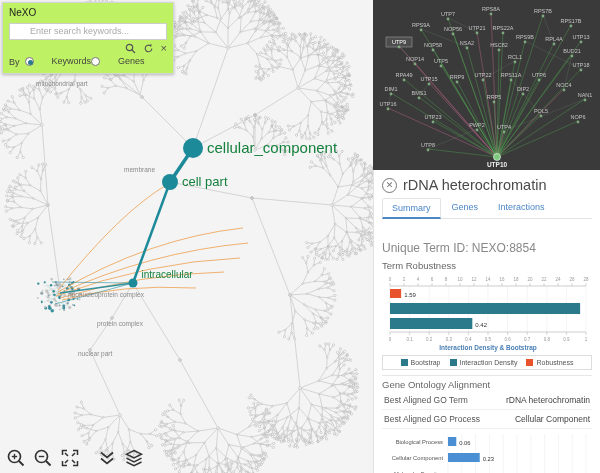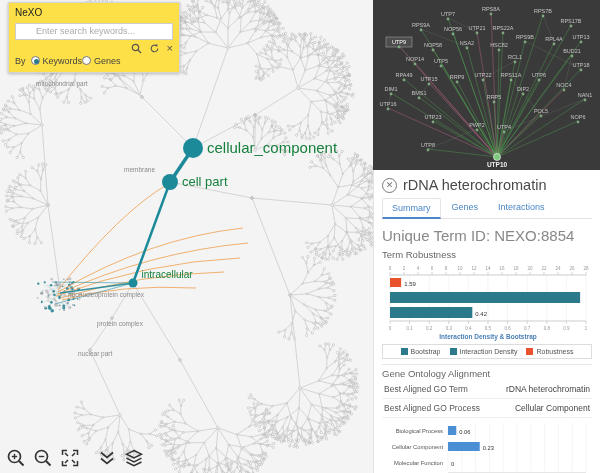--- a/index.html
+++ b/index.html
@@ -8,29 +8,29 @@
   svg text{font-family:"Liberation Sans",sans-serif}
 
   #app{position:relative;width:600px;height:473px;background:#fff}
 
   
   .tree-panel{position:absolute;left:0;top:0;width:373px;height:473px;background:#f4f4f4;overflow:hidden}
   #tree-labels div{position:absolute;white-space:nowrap;color:#15803d}
   #tree-labels .minor{color:#8a8a8a}
 
   
-  .search-panel{position:absolute;left:8px;top:2px;width:172px;background:#fde047;border:1px solid #d4d4d4;
+  .search-panel{position:absolute;left:2px;top:2px;width:172px;background:#bef264;border:1px solid #d4d4d4;
     box-shadow:0 1px 3px rgba(0,0,0,.25);padding:4px 6px 5px;z-index:6}
   .sp-title{font-size:10px;color:#222;margin-bottom:2px}
   .sp-input{width:100%;height:17px;font-size:9px;border:1px solid #ccc;padding:0 20px;color:#333;outline:none}
   .sp-input::placeholder{color:#aaa}
   .sp-icons{display:flex;justify-content:flex-end;align-items:center;gap:7px;margin:3px 0 2px;color:#555}
   .sp-icon{cursor:pointer;display:inline-flex;color:#555;font-size:11px;line-height:11px}
   .sp-by{display:flex;align-items:center;gap:5px;font-size:9px;color:#444;margin-top:1px}
-  .radio-opt{display:inline-flex;align-items:center;gap:3px;cursor:pointer}
+  .radio-opt{display:inline-flex;align-items:flex-end;gap:18px;cursor:pointer}
   .radio{width:9px;height:9px;border:1px solid #777;border-radius:50%;display:inline-block;position:relative;background:#fff}
   .radio.sel::after{content:'';position:absolute;left:2px;top:2px;width:5px;height:5px;background:#2b7a8c;border-radius:50%}
 
   
   .map-toolbar{position:absolute;left:6px;bottom:5px;display:flex;align-items:center;gap:7px;z-index:6}
   .tb-btn{background:none;border:none;padding:0;cursor:pointer;display:inline-flex}
   .tb-gap{margin-left:10px}
 
   
   .network-panel{position:absolute;left:373px;top:0;width:227px;height:170px;background:#3a3a3a;overflow:hidden}
@@ -38,21 +38,21 @@
   
   .details-panel{position:absolute;left:373px;top:170px;width:227px;height:303px;background:#fff;
     border-left:1px solid #e2e2e2;padding:6px 8px 0;overflow:hidden}
   .dt-header{display:flex;align-items:center;gap:6px;margin:1px 0 5px}
   .close-btn{width:15px;height:15px;min-width:15px;border:1.5px solid #777;border-radius:50%;color:#777;
     display:flex;align-items:center;justify-content:center;font-size:9px;line-height:9px;cursor:pointer;background:#fff}
   .dt-title{font-size:14.5px;color:#4a4a4a}
   .tabs{display:flex;gap:2px;border-bottom:1px solid #e3e3e3}
   .tab{font-size:9px;color:#4a86c8;padding:4px 9px;cursor:pointer}
   .tab.active{border:1px solid #e3e3e3;border-bottom:2px solid #4a86c8;border-radius:2px 2px 0 0;font-weight:normal;margin-bottom:-1px;background:#fff}
-  .term-id{font-size:15px;color:#888;margin:8px 0 5px}
+  .term-id{font-size:12px;color:#888;margin:22px 0 5px}
   .sec-label{font-size:9.5px;color:#666;margin:2px 0 1px}
   .legend{display:flex;gap:9px;border:1px solid #ddd;padding:3px 6px;margin:1px 0 5px;justify-content:center;align-items:center}
   .legend-item{display:flex;align-items:center;gap:3px;font-size:7px;color:#555;white-space:nowrap}
   .swatch{width:7px;height:7px;display:inline-block}
   .divider{border:none;border-top:1px solid #e7e7e7;margin:3px 0}
   .go-table{width:100%;border-collapse:collapse;margin:1px 0 3px}
   .go-table td{font-size:8.5px;color:#555;padding:4px 2px;border-bottom:1px solid #efefef}
   .go-table td.val{text-align:right;color:#444}
 </style>
 </head>

